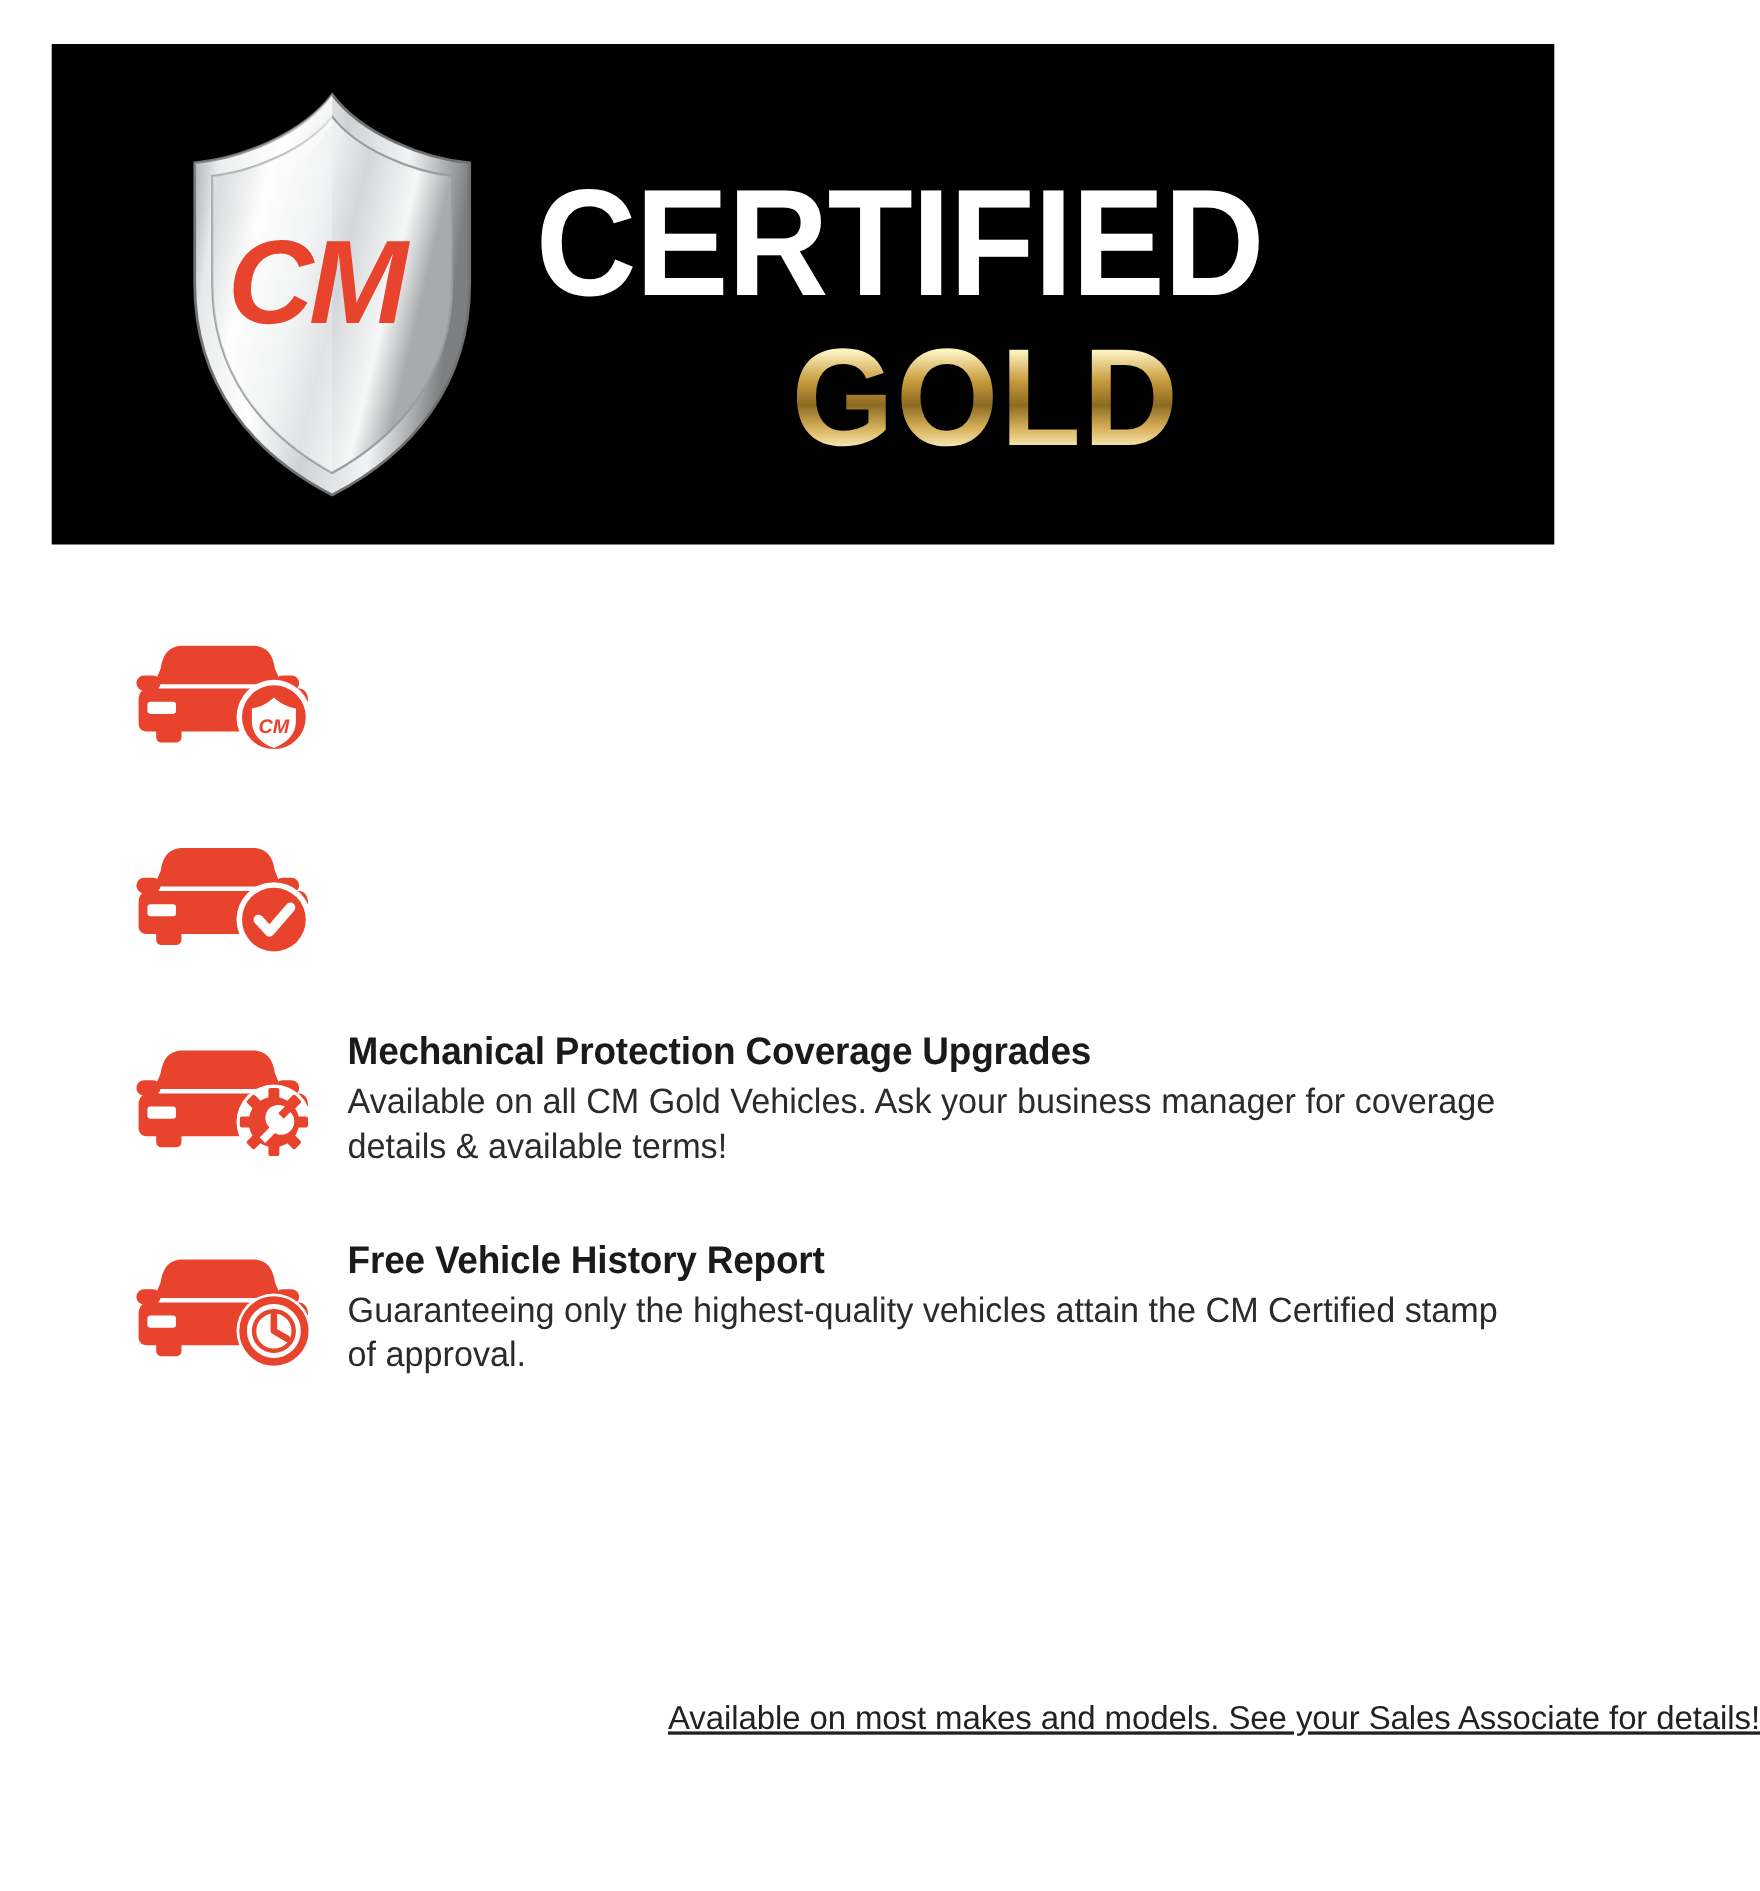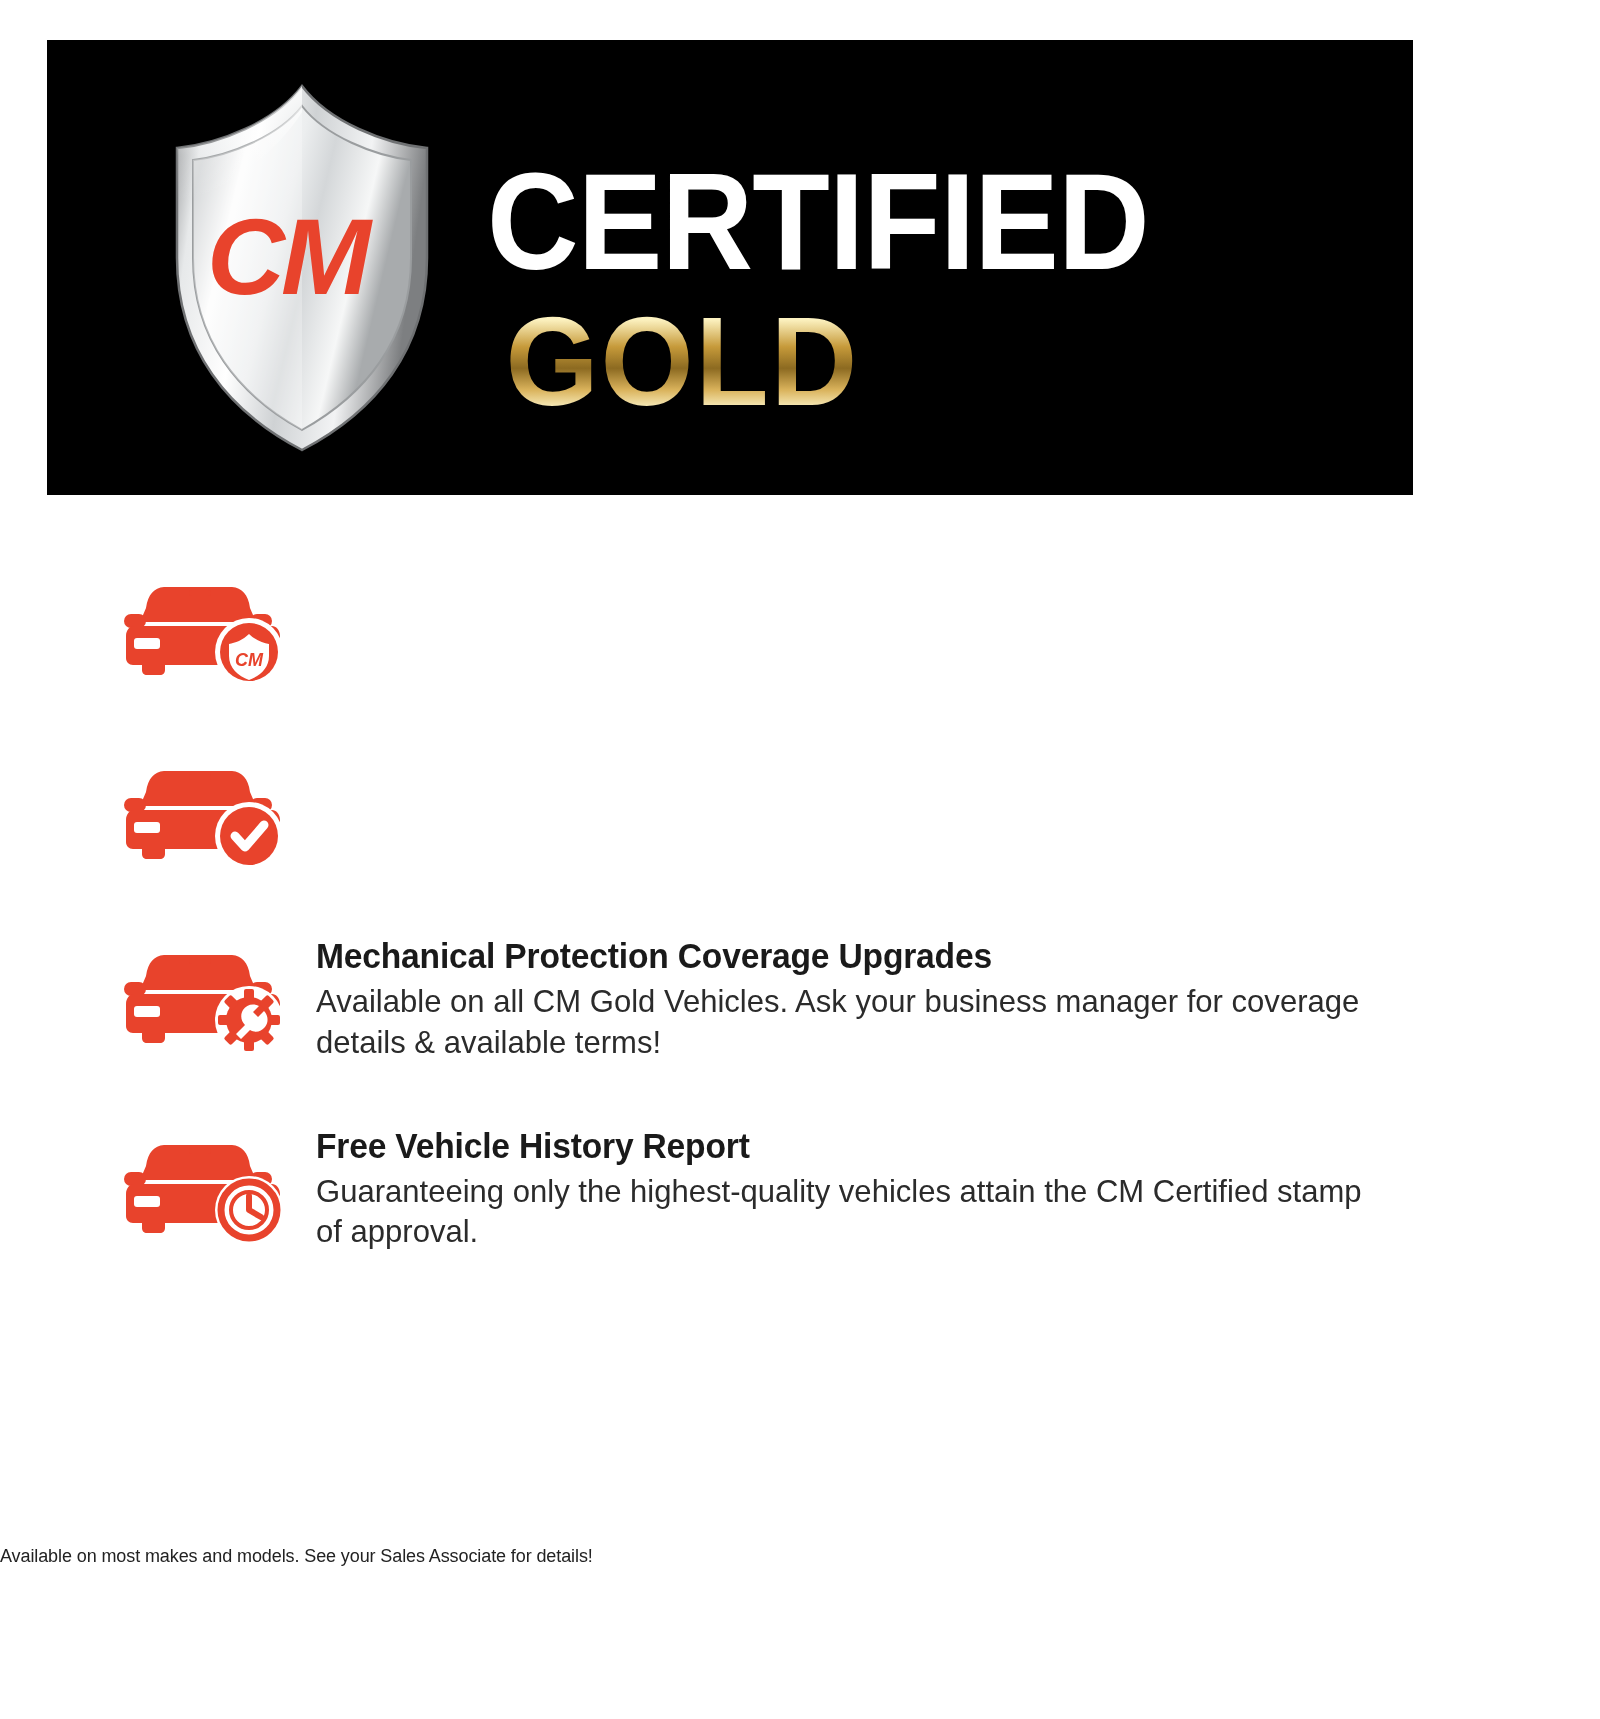--- a/index.html
+++ b/index.html
@@ -49,21 +49,21 @@
     font-size: 138px;
     line-height: 0.95;
     letter-spacing: -1px;
     color: #ffffff;
     transform: scaleX(0.92);
     transform-origin: left center;
     white-space: nowrap;
   }
   .hero-gold-row {
     margin-top: 12px;
-    text-align: left;
+    text-align: center;
     padding-right: 100px;
   }
   .hero-gold {
     display: inline-block;
     font-family: "Liberation Sans", sans-serif;
     font-weight: bold;
     font-size: 126px;
     line-height: 1;
     letter-spacing: 2px;
     transform: scaleX(0.95);
@@ -130,25 +130,26 @@
     max-width: 1105px;
     transform: scaleX(0.97);
     transform-origin: left center;
   }
 
   .footnote {
     position: absolute;
     left: 0;
     top: 1546px;
     width: 1600px;
-    text-align: left;
-    font-family: "Liberation Sans", sans-serif;
-    font-size: 18px;
+    text-align: right;
+    font-family: "Liberation Sans", sans-serif;
+    font-size: 30px;
     color: #222222;
     letter-spacing: -0.1px;
+    text-decoration: underline;
   }
 </style>
 </head>
 <body>
 
 <div class="hero">
 
   <div class="shield-wrap">
     <svg viewBox="0 0 270 372" xmlns="http://www.w3.org/2000/svg">
       <defs>

